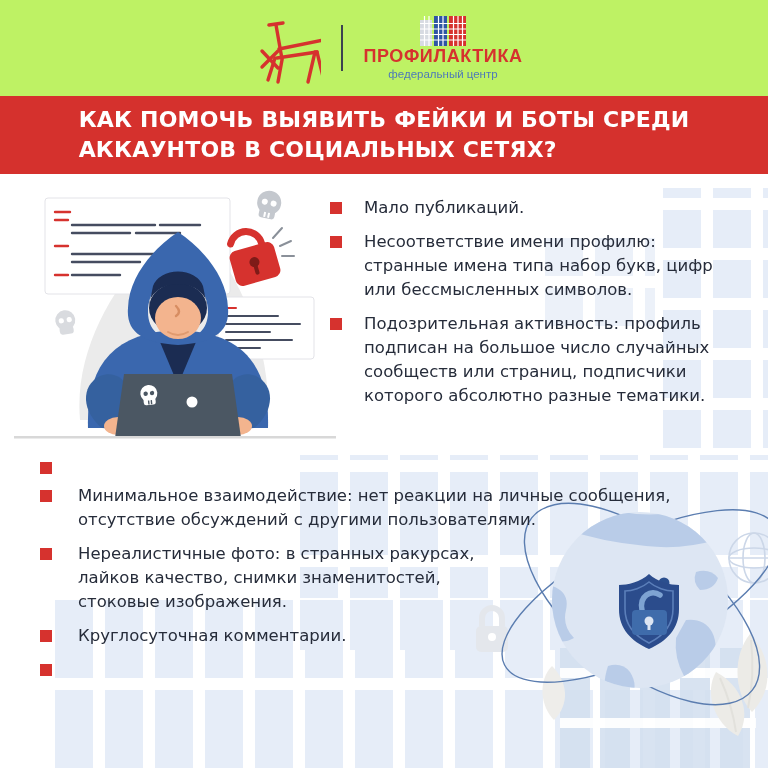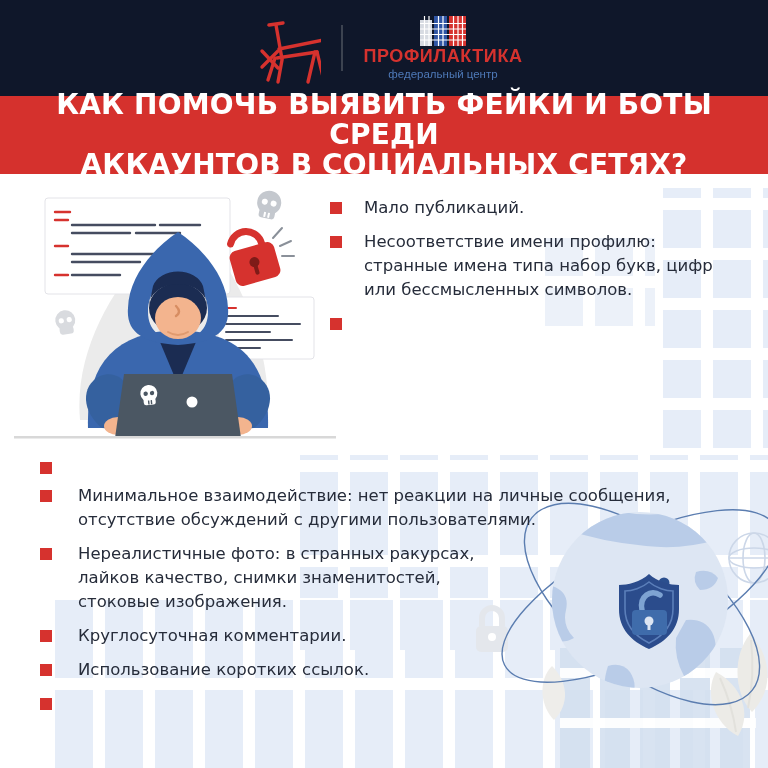--- a/index.html
+++ b/index.html
@@ -24,30 +24,30 @@
     background-image:
       repeating-linear-gradient(0deg,transparent 0 78px,#fff 78px 90px),
       repeating-linear-gradient(90deg,#e6edf8 0 38px,transparent 38px 50px);}
   .pat-dark{left:560px;top:648px;width:196px;height:120px;opacity:.9;
     background-image:
       repeating-linear-gradient(0deg,transparent 0 40px,#fff 40px 50px),
       repeating-linear-gradient(90deg,#d4e0f0 0 30px,transparent 30px 40px);}
 
   
   .header{position:absolute;left:0;top:0;width:768px;height:96px;z-index:3;
-    display:flex;align-items:center;justify-content:center;gap:20px;background:#0f172a;}
+    display:flex;align-items:center;justify-content:center;gap:20px;background:#bef264;}
   .divider{width:2px;height:46px;background:#3c4350;}
   .brand{display:flex;flex-direction:column;align-items:center;}
   .brand-name{font-size:18px;font-weight:bold;color:#d6322e;letter-spacing:.6px;font-family:"Liberation Sans",sans-serif;}
   .brand-sub{font-size:11.5px;color:#4e79b8;margin-top:1px;font-family:"Liberation Sans",sans-serif;}
 
   
   .banner{position:absolute;left:0;top:96px;width:768px;height:78px;background:#d5312d;z-index:3;
     display:flex;align-items:center;justify-content:center;}
-  .banner-title{color:#fff;font-weight:bold;font-size:28px;line-height:30px;text-align:center;
+  .banner-title{color:#fff;font-weight:bold;font-size:22px;line-height:30px;text-align:left;
     white-space:pre-line;letter-spacing:.2px;}
 
   
   .list{position:absolute;z-index:4;list-style:none;margin:0;padding:0;}
   .list-primary{left:330px;top:196px;width:424px;}
   .list-secondary{left:40px;top:456px;width:716px;}
   .item{display:flex;margin-bottom:10px;}
   .bullet{width:12px;height:12px;background:#d6322e;flex:0 0 12px;margin-top:6px;}
   .list-primary .bullet{margin-right:22px;}
   .list-secondary .bullet{margin-right:26px;}
@@ -275,20 +275,24 @@
       <span class="item-text">Мало публикаций.</span>
     </li>
     <li class="item">
       <span class="bullet"></span>
       <span class="item-text">Несоответствие имени профилю:
 странные имена типа набор букв, цифр
 или бессмысленных символов.</span>
     </li>
     <li class="item">
       <span class="bullet"></span>
+      <span class="item-text">Подозрительная активность: профиль
+подписан на большое число случайных
+сообществ или страниц, подписчики
+которого абсолютно разные тематики.</span>
     </li>
   </ul>
 
   <ul class="list list-secondary">
     <li class="item">
       <span class="bullet"></span>
     </li>
     <li class="item">
       <span class="bullet"></span>
       <span class="item-text">Минимальное взаимодействие: нет реакции на личные сообщения,
@@ -299,20 +303,16 @@
       <span class="item-text">Нереалистичные фото: в странных ракурсах,
 лайков качество, снимки знаменитостей,
 стоковые изображения.</span>
     </li>
     <li class="item">
       <span class="bullet"></span>
       <span class="item-text">Круглосуточная комментарии.</span>
     </li>
     <li class="item">
       <span class="bullet"></span>
-      <span class="item-text">Использование коротких ссылок.</span>
-    </li>
-    <li class="item">
-      <span class="bullet"></span>
     </li>
   </ul>
 
 </div>
 
 </body></html>

